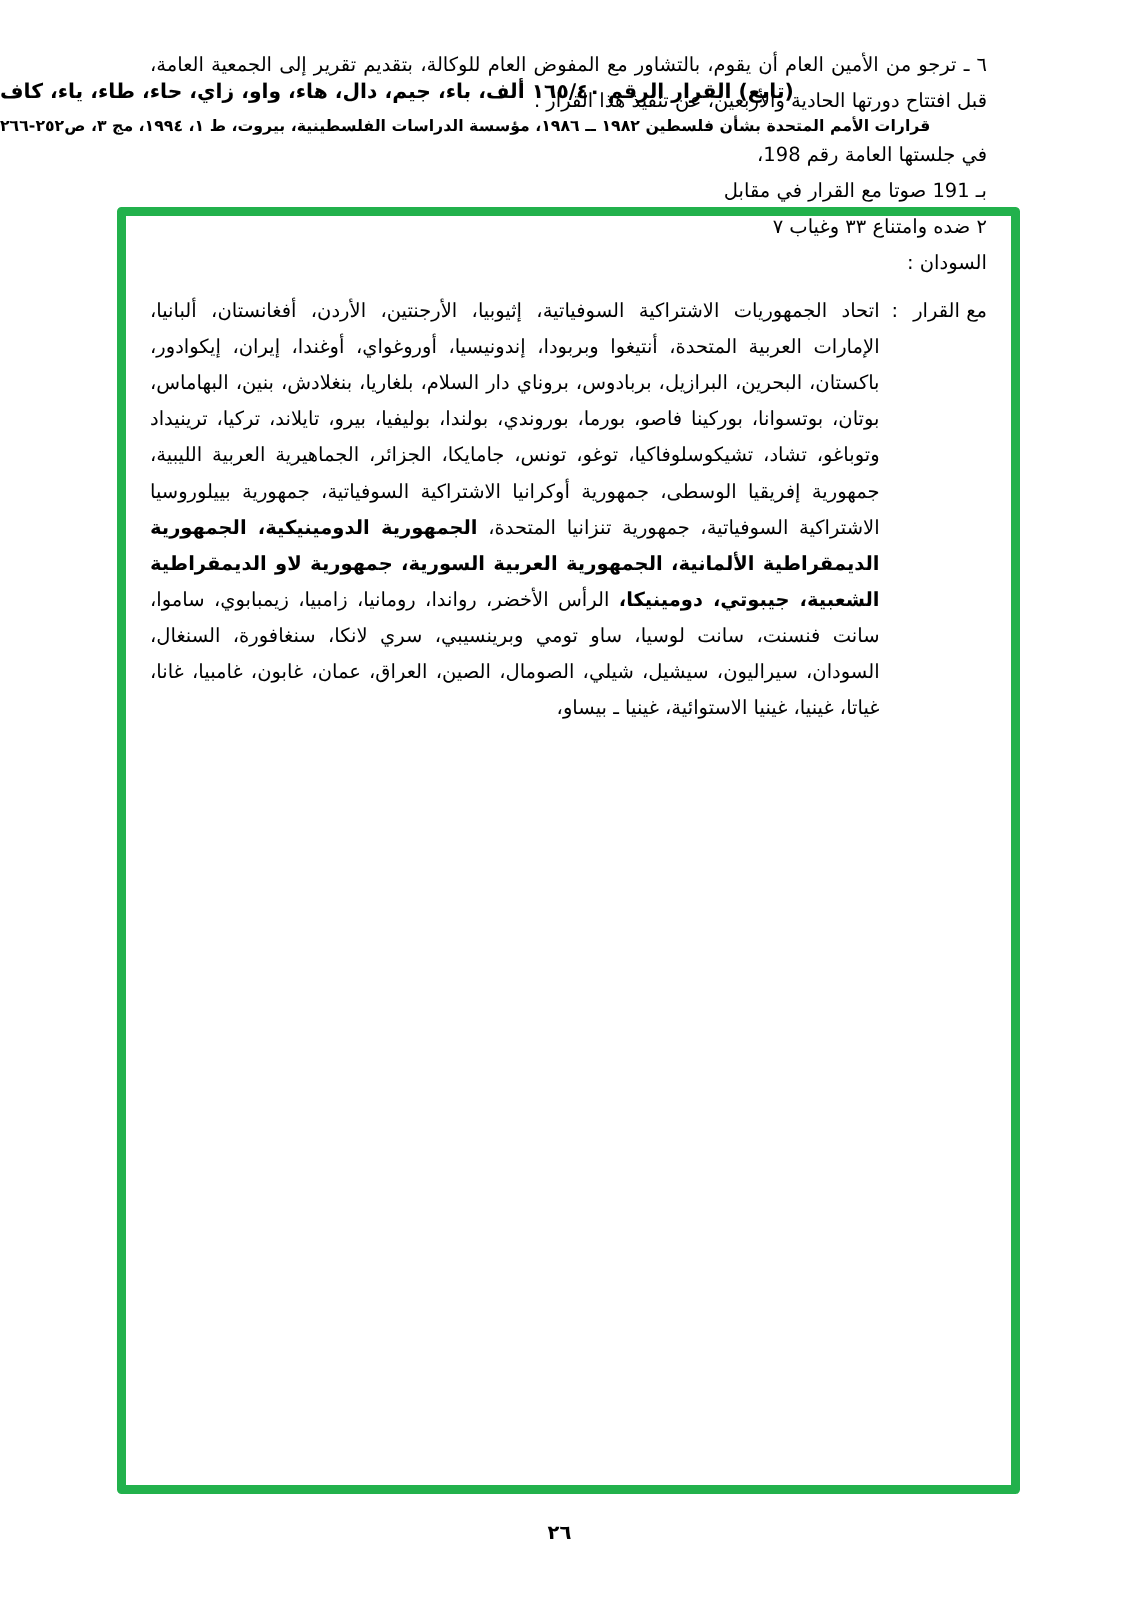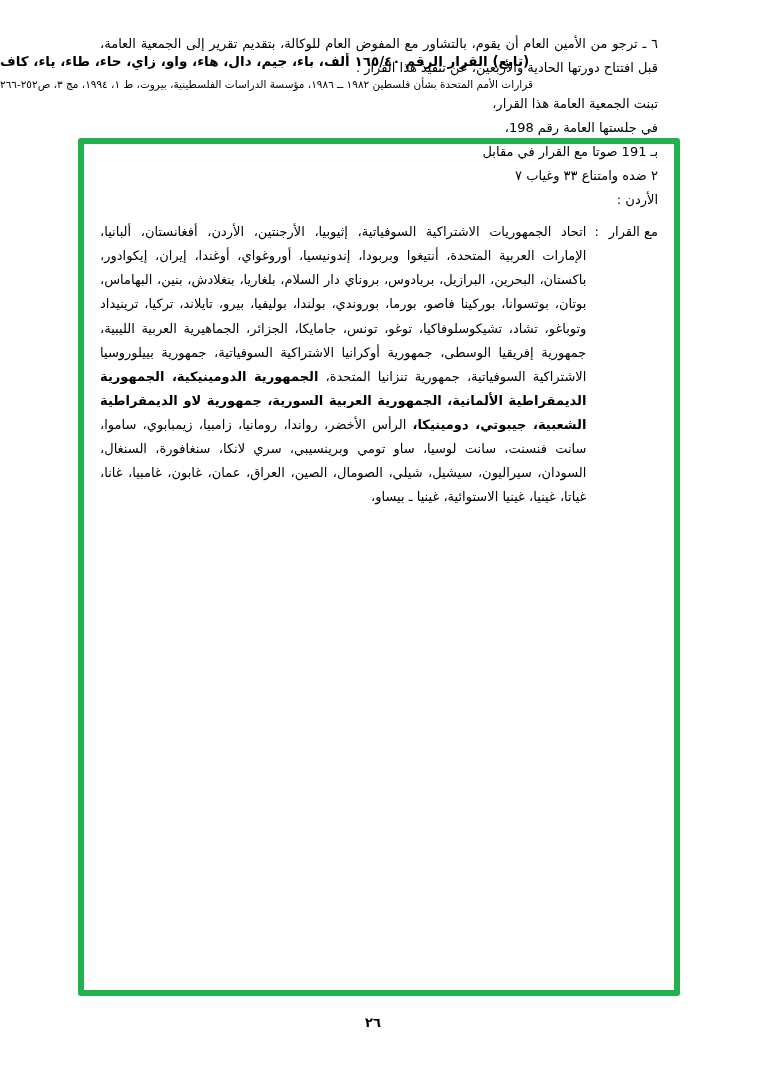--- a/index.html
+++ b/index.html
@@ -27,21 +27,21 @@
   }
   .header-title {
     font-size: 13.5px;
     font-weight: bold;
     direction: rtl;
     letter-spacing: 0;
     line-height: 1.4;
   }
   .header-source {
     font-size: 10.5px;
-    font-weight: normal;
+    font-weight: bold;
     direction: rtl;
     margin-top: 6px;
     line-height: 1.4;
   }
   .frame {
     position: absolute;
     top: 138px;
     right: 78px;
     left: 78px;
     height: 858px;
@@ -120,25 +120,24 @@
     <div class="header-source">قرارات الأمم المتحدة بشأن فلسطين ١٩٨٢ ــ ١٩٨٦، مؤسسة الدراسات الفلسطينية، بيروت، ط ١، ١٩٩٤، مج ٣، ص٢٥٢-٢٦٦</div>
   </div>
 
   <div class="frame"></div>
 
   <div class="content">
 
     <p class="para">٦ ـ ترجو من الأمين العام أن يقوم، بالتشاور مع المفوض العام للوكالة، بتقديم تقرير إلى الجمعية العامة، قبل افتتاح دورتها الحادية والأربعين، عن تنفيذ هذا القرار .</p>
 
     <div class="vote-lines">
-      <div>تبنت الجمعية العامة هذا القرار،</div>
       <div>في جلستها العامة رقم 198،</div>
       <div>بـ 191 صوتا مع القرار في مقابل</div>
       <div>٢ ضده وامتناع ٣٣ وغياب ٧</div>
-      <div class="kal">الأردن :</div>
+      <div class="kal">السودان :</div>
     </div>
 
     <div class="with-block">
       <div class="with-label">مع القرار</div>
       <div class="with-colon">:</div>
       <div class="with-list"><span>اتحاد الجمهوريات الاشتراكية السوفياتية، إثيوبيا، الأرجنتين، الأردن، أفغانستان، ألبانيا، الإمارات العربية المتحدة، أنتيغوا وبربودا، إندونيسيا، أوروغواي، أوغندا، إيران، إيكوادور، باكستان، البحرين، البرازيل، بربادوس، بروناي دار السلام، بلغاريا، بنغلادش، بنين، البهاماس، بوتان، بوتسوانا، بوركينا فاصو، بورما، بوروندي، بولندا، بوليفيا، بيرو، تايلاند، تركيا، ترينيداد وتوباغو، تشاد، تشيكوسلوفاكيا، توغو، تونس، جامايكا، الجزائر، الجماهيرية العربية الليبية، جمهورية إفريقيا الوسطى، جمهورية أوكرانيا الاشتراكية السوفياتية، جمهورية بييلوروسيا الاشتراكية السوفياتية، جمهورية تنزانيا المتحدة، </span><span class="bold">الجمهورية الدومينيكية، الجمهورية الديمقراطية الألمانية، الجمهورية العربية السورية، جمهورية لاو الديمقراطية الشعبية، جيبوتي، دومينيكا،</span><span> الرأس الأخضر، رواندا، رومانيا، زامبيا، زيمبابوي، ساموا، سانت فنسنت، سانت لوسيا، ساو تومي وبرينسيبي، سري لانكا، سنغافورة، السنغال، السودان، سيراليون، سيشيل، شيلي، الصومال، الصين، العراق، عمان، غابون، غامبيا، غانا، غياتا، غينيا، غينيا الاستوائية، غينيا ـ بيساو،</span></div>
     </div>
 
   </div>
 

